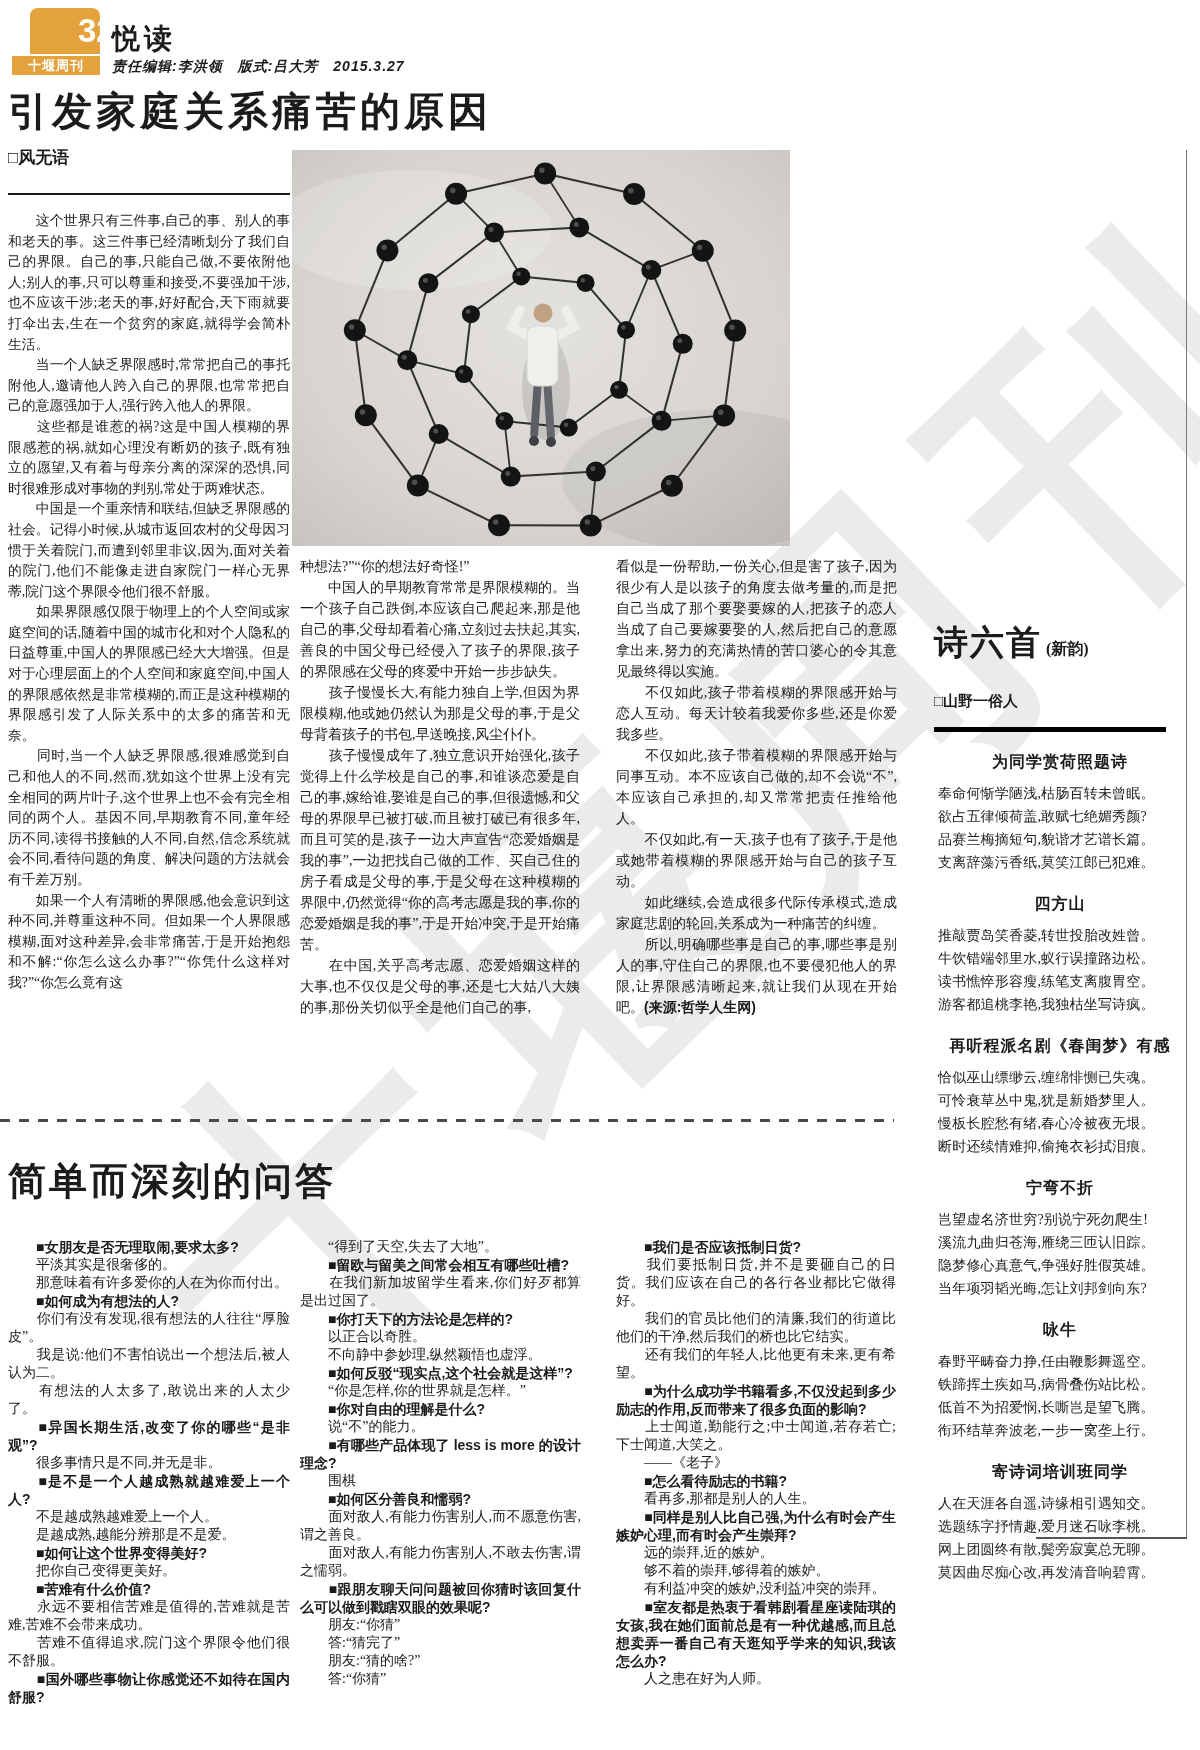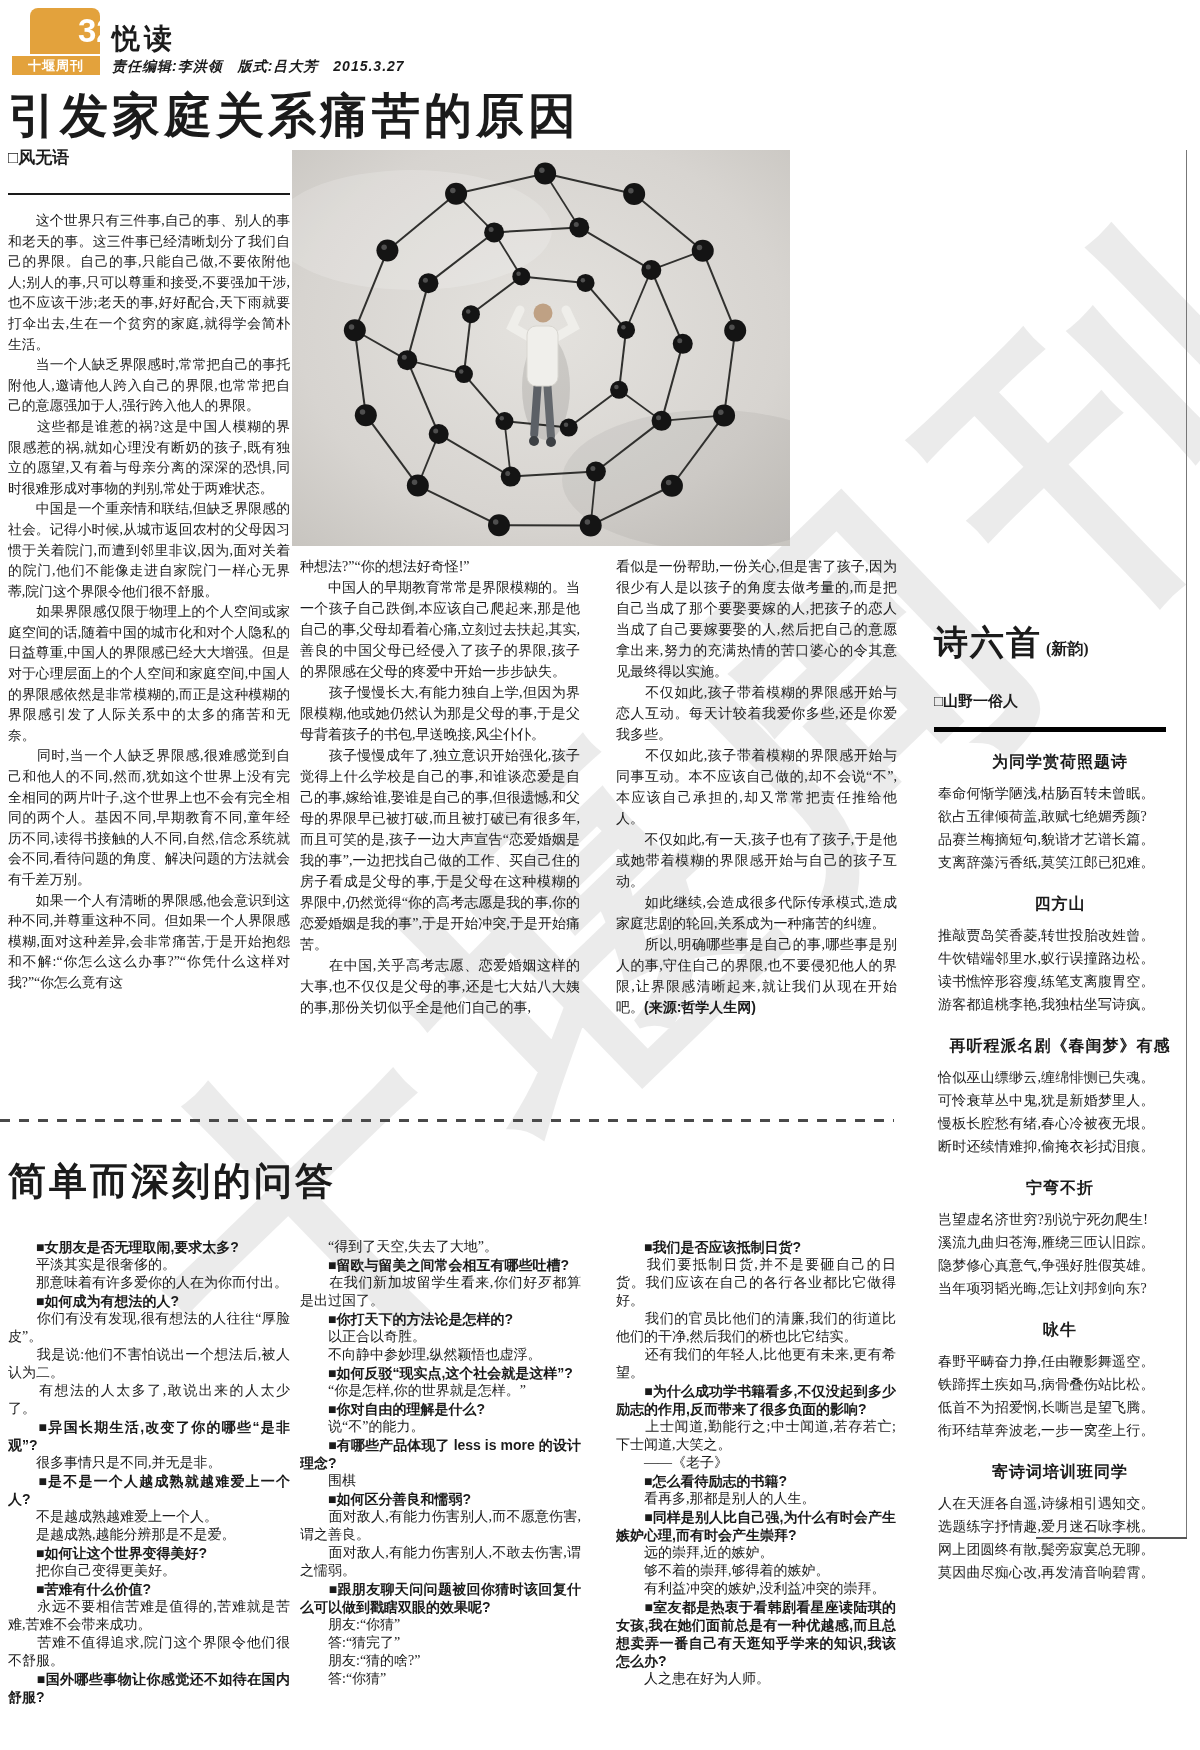--- a/index.html
+++ b/index.html
@@ -29,21 +29,21 @@
     left:12px;top:56px;width:88px;height:19px;background:#E3A23C;
     color:#fff;text-align:center;line-height:19px;letter-spacing:1px;
     font-family:"Liberation Sans",sans-serif;font-weight:bold;font-size:13px;
   }
   .section-title{left:112px;top:20px;font-size:28px;font-weight:600;letter-spacing:4px;}
   .editor-line{
     left:112px;top:58px;font-family:"Liberation Sans",sans-serif;
     font-style:italic;font-weight:bold;font-size:14px;letter-spacing:1px;
   }
   .headline{
-    left:8px;top:84px;font-size:48px;font-weight:bold;letter-spacing:4px;
+    left:8px;top:84px;font-size:40px;font-weight:bold;letter-spacing:4px;
     font-family:"Liberation Serif",serif;
   }
   
   .col{overflow:hidden;}
   .col1{left:8px;top:146px;width:282px;height:928px;}
   .col2{left:300px;top:556px;width:280px;height:510px;}
   .col3{left:616px;top:556px;width:281px;height:512px;}
   .byline{
     font-family:"Liberation Sans",sans-serif;font-weight:bold;font-size:17px;
     border-bottom:2px solid #1a1a1a;padding-bottom:24px;margin-bottom:16px;

